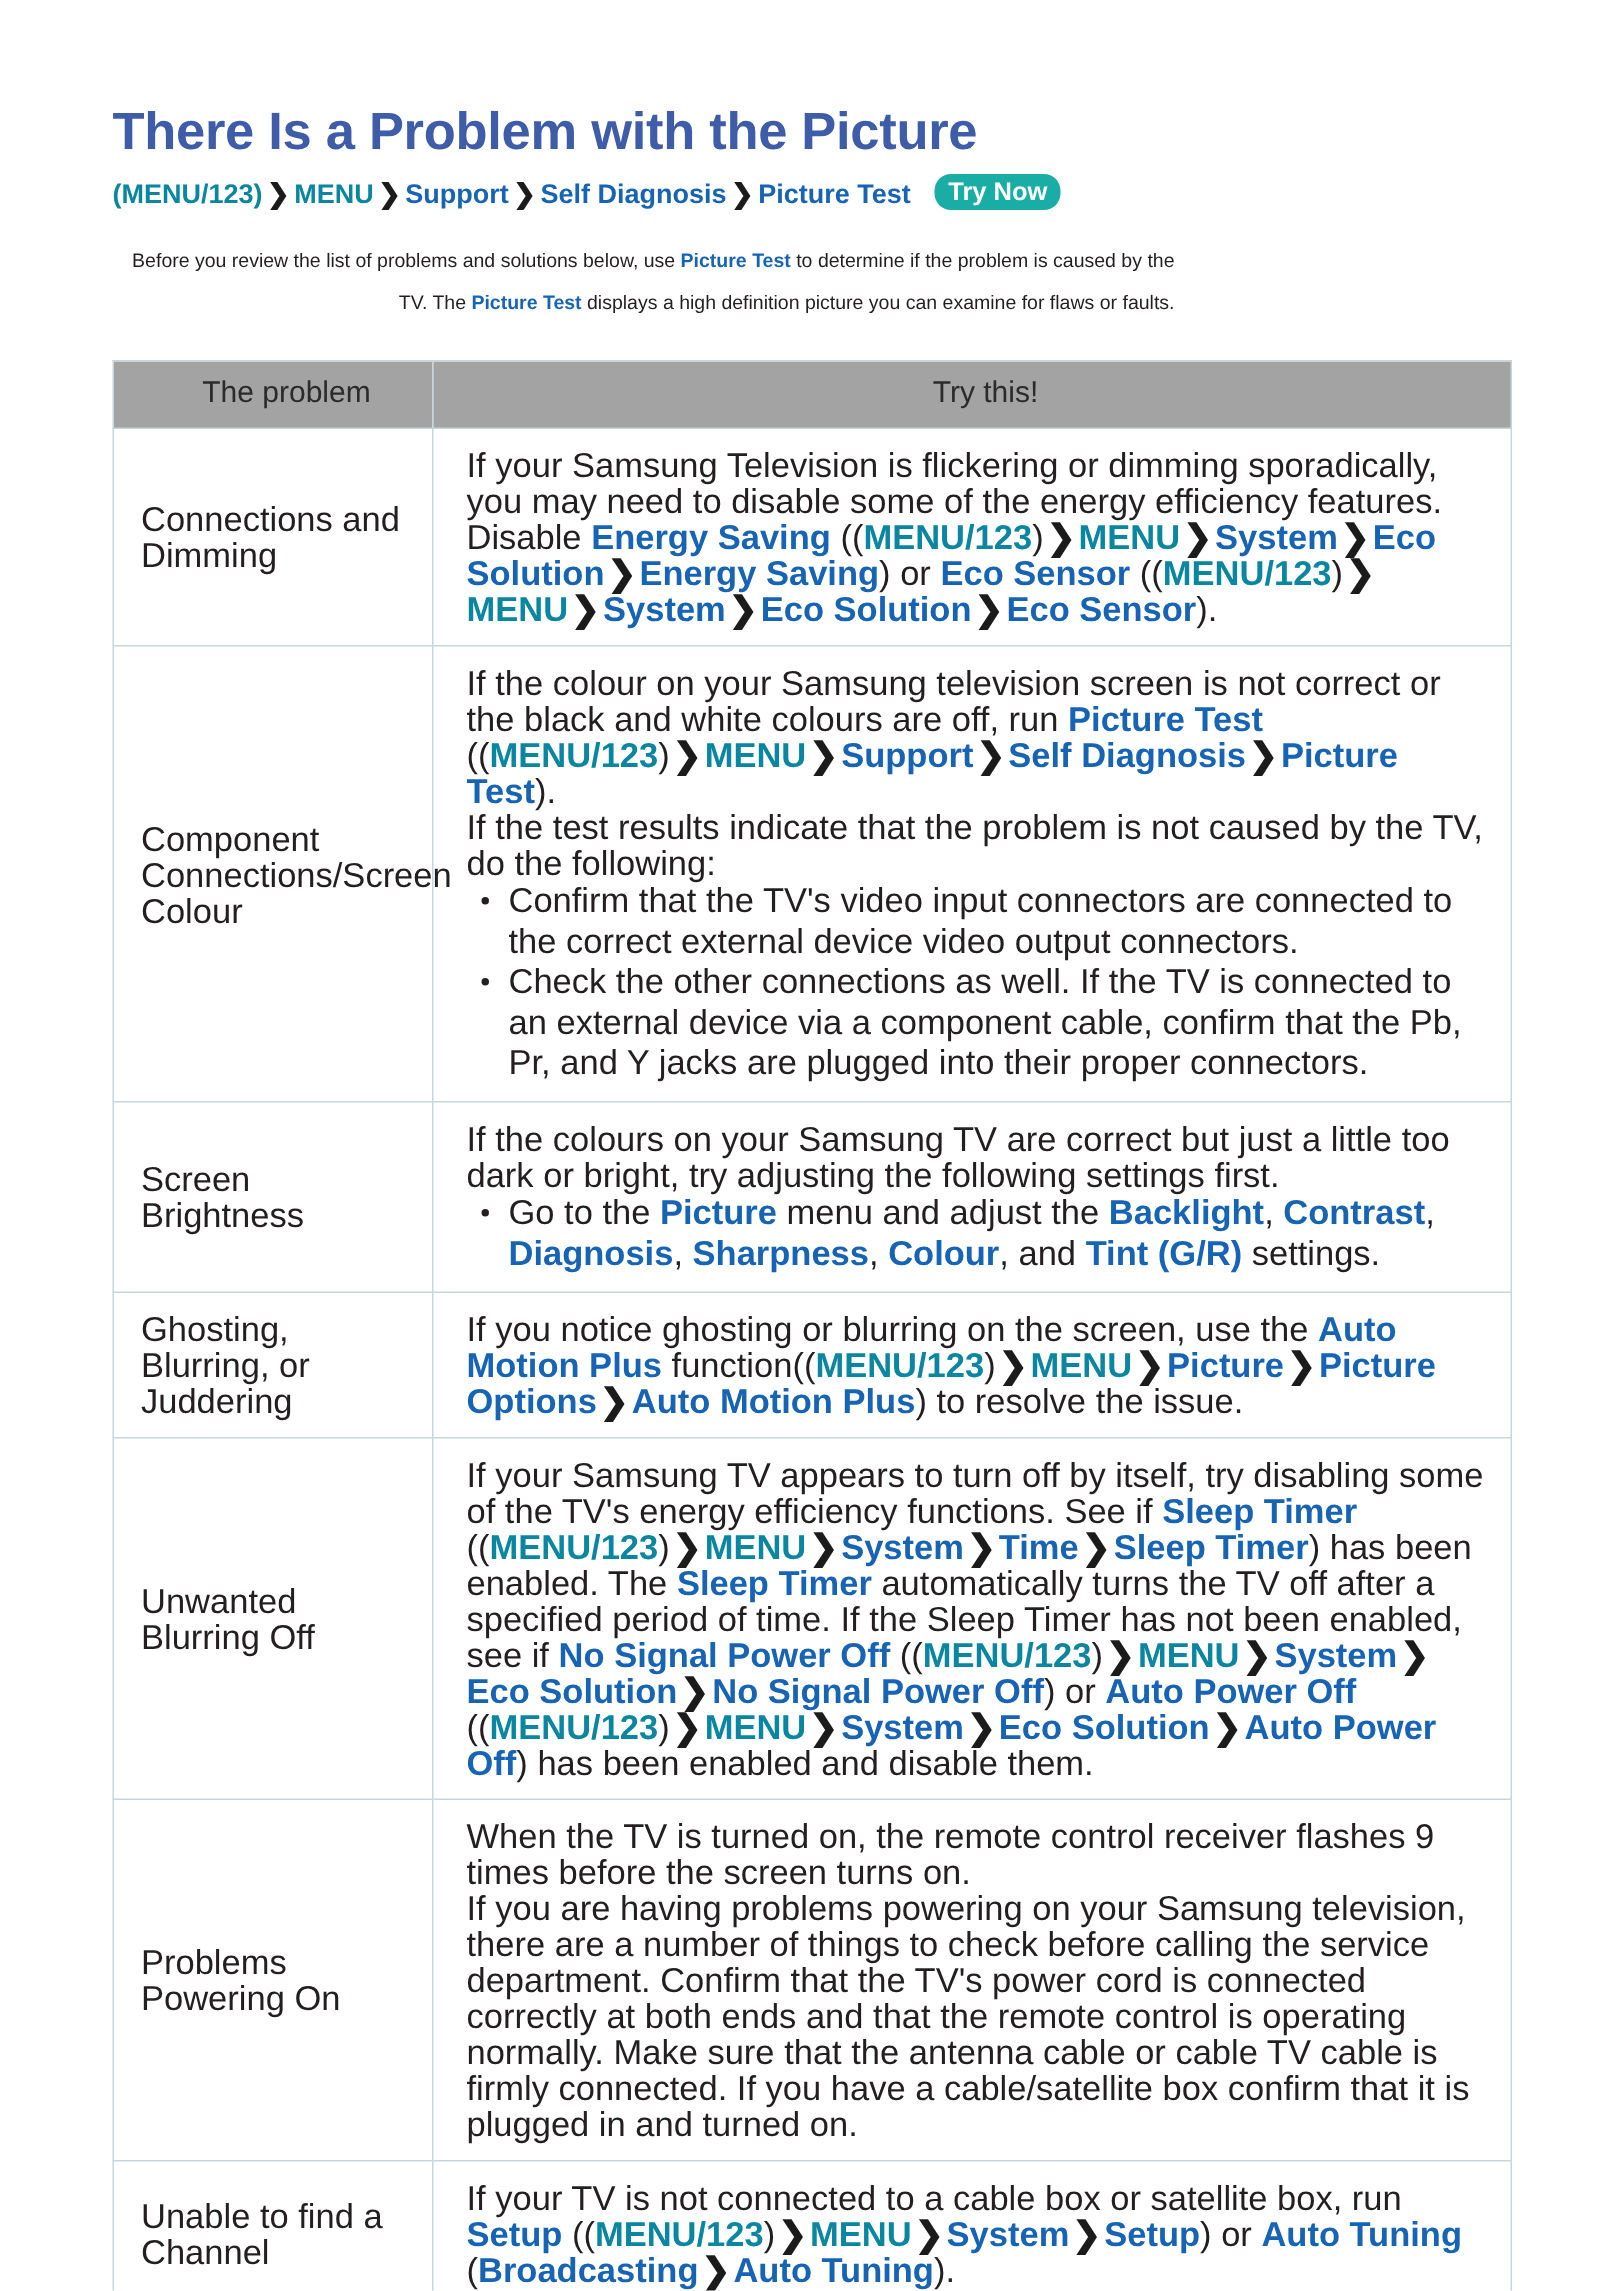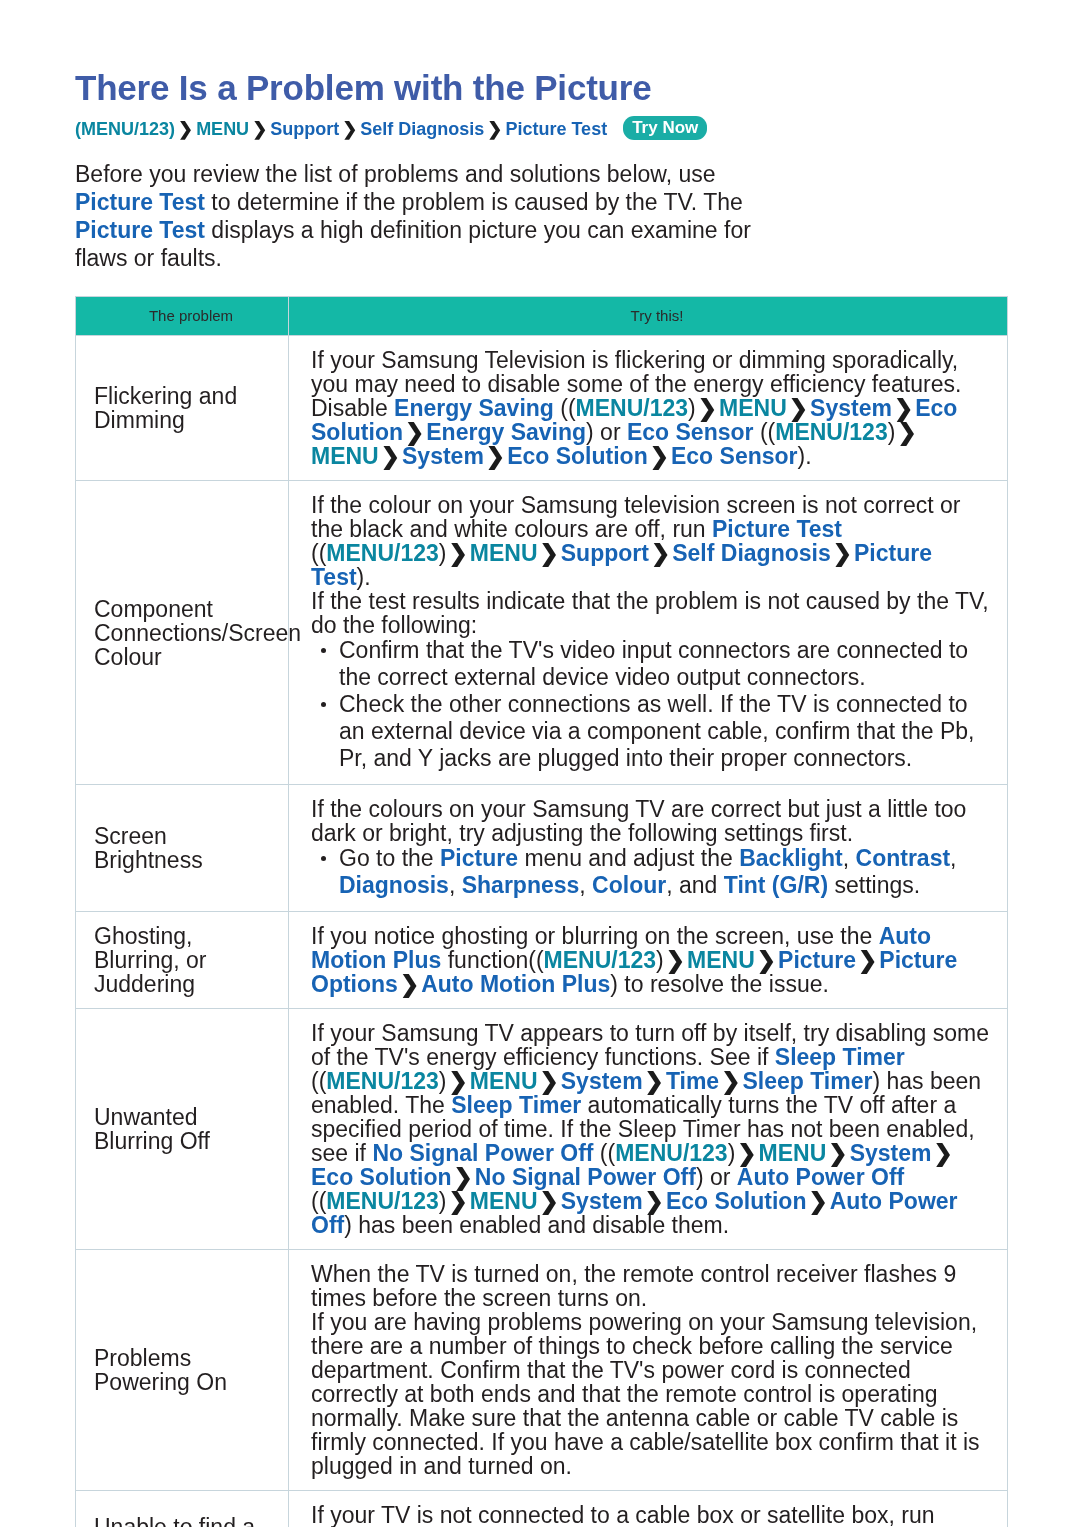--- a/index.html
+++ b/index.html
@@ -65,43 +65,44 @@
     line-height: 21px;
     font-weight: bold;
     vertical-align: 2px;
     margin-left: 16px;
   }
 
   
   .intro {
     margin: 0;
     padding-top: 18px;
-    font-size: 23px;
+    font-size: 13px;
     line-height: 28px;
     color: #231f20;
     max-width: 935px;
+    text-align: right;
   }
   .kw { color: #1763b4; font-weight: bold; }
   .kwt { color: #0a86a0; font-weight: bold; }
   .ar { color: #1b1b1b; font-weight: bold; padding: 0 2px; }
 
   
   .tbl {
     margin-top: 24px;
     width: 932px;
     border-collapse: collapse;
     table-layout: fixed;
     border: 1px solid #c7d5dc;
   }
   .tbl col.c1 { width: 213px; }
   .tbl col.c2 { width: 719px; }
   .tbl thead th {
-    background: #14b8a6;
+    background: #a3a3a3;
     color: #2b2b2b;
-    font-size: 15px;
+    font-size: 20px;
     font-weight: normal;
     text-align: center;
     padding: 10px 0 11px 18px;
     border: 1px solid #c7d5dc;
   }
   .tbl td {
     border: 1px solid #c7d5dc;
     vertical-align: middle;
     font-size: 23px;
     line-height: 24px;
@@ -157,21 +158,21 @@
       </colgroup>
     <thead>
       <tr>
         <th>The problem</th>
         <th>Try this!</th>
       </tr>
     </thead>
     <tbody>
 
       <tr>
-        <td class="prob">Flickering and Dimming</td>
+        <td class="prob">Connections and Dimming</td>
         <td class="sol">
           <p><span>If your Samsung Television is flickering or dimming sporadically, you may need to disable some of the energy efficiency features. Disable </span><span class="kw">Energy Saving</span> ((<span class="kwt">MENU/123</span>)<span class="ar">❯</span><span class="kwt">MENU</span><span class="ar">❯</span><span class="kw">System</span><span class="ar">❯</span><span class="kw">Eco Solution</span><span class="ar">❯</span><span class="kw">Energy Saving</span>)<span> or </span><span class="kw">Eco Sensor</span> ((<span class="kwt">MENU/123</span>)<span class="ar">❯</span><span class="kwt">MENU</span><span class="ar">❯</span><span class="kw">System</span><span class="ar">❯</span><span class="kw">Eco Solution</span><span class="ar">❯</span><span class="kw">Eco Sensor</span>).</p>
         </td>
       </tr>
 
       <tr>
         <td class="prob">Component Connections/Screen Colour</td>
         <td class="sol">
           <p><span>If the colour on your Samsung television screen is not correct or the black and white colours are off, run </span><span class="kw">Picture Test</span> ((<span class="kwt">MENU/123</span>)<span class="ar">❯</span><span class="kwt">MENU</span><span class="ar">❯</span><span class="kw">Support</span><span class="ar">❯</span><span class="kw">Self Diagnosis</span><span class="ar">❯</span><span class="kw">Picture Test</span>).</p>
           <p><span>If the test results indicate that the problem is not caused by the TV, do the following:</span></p>

